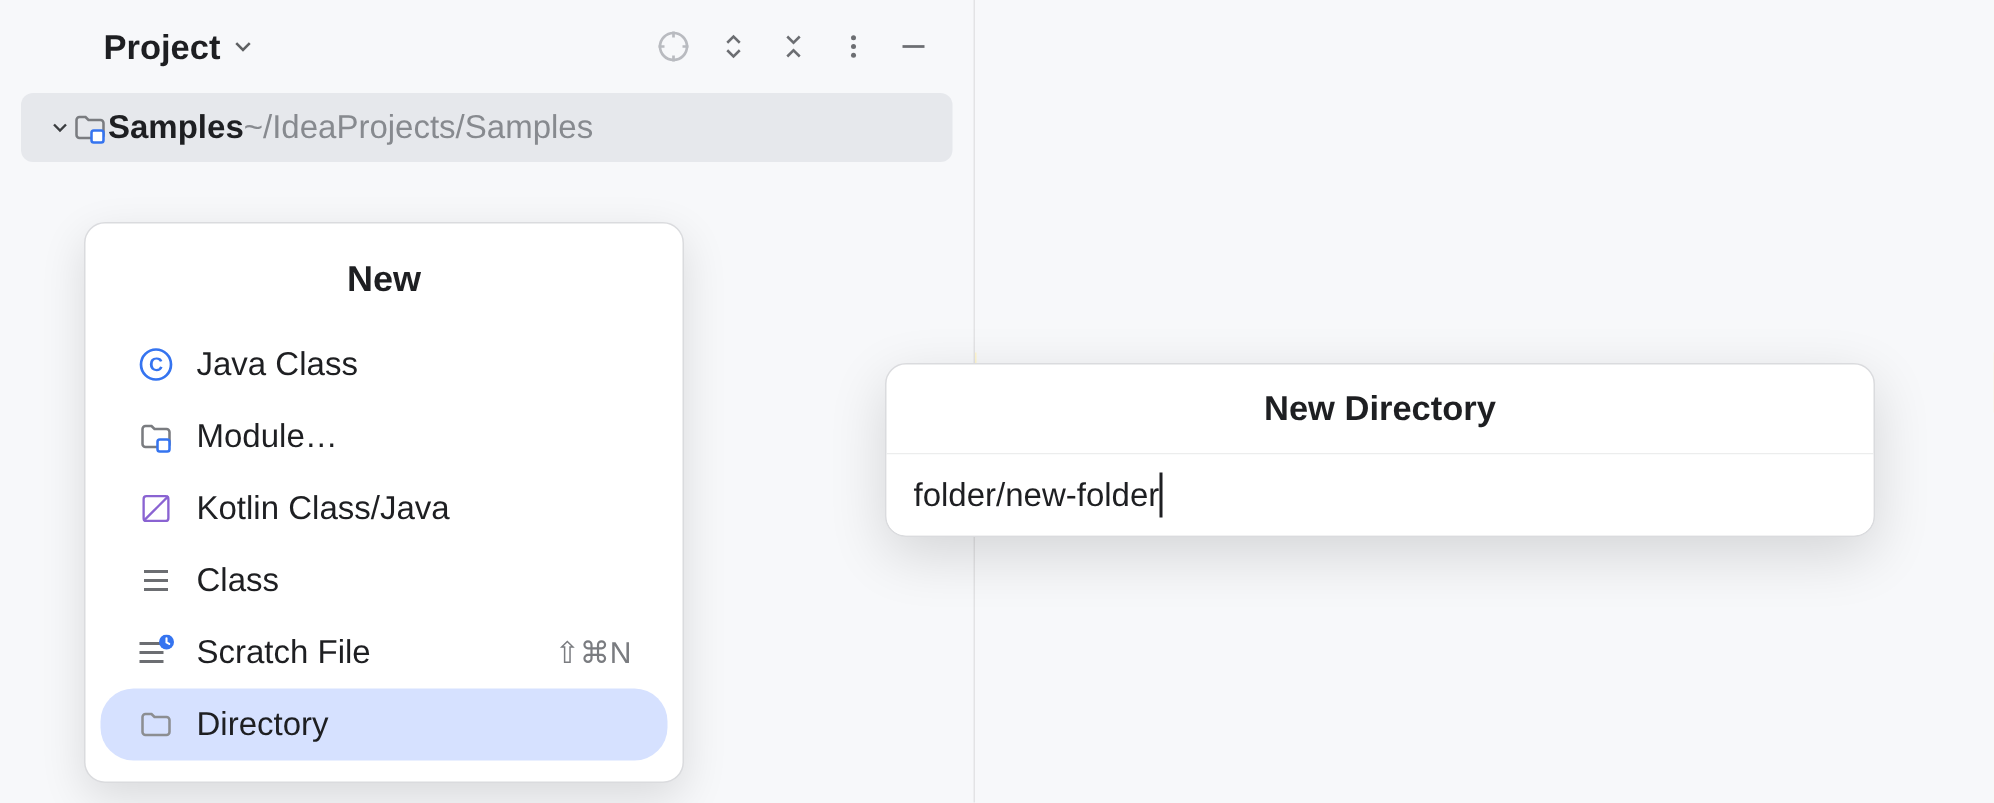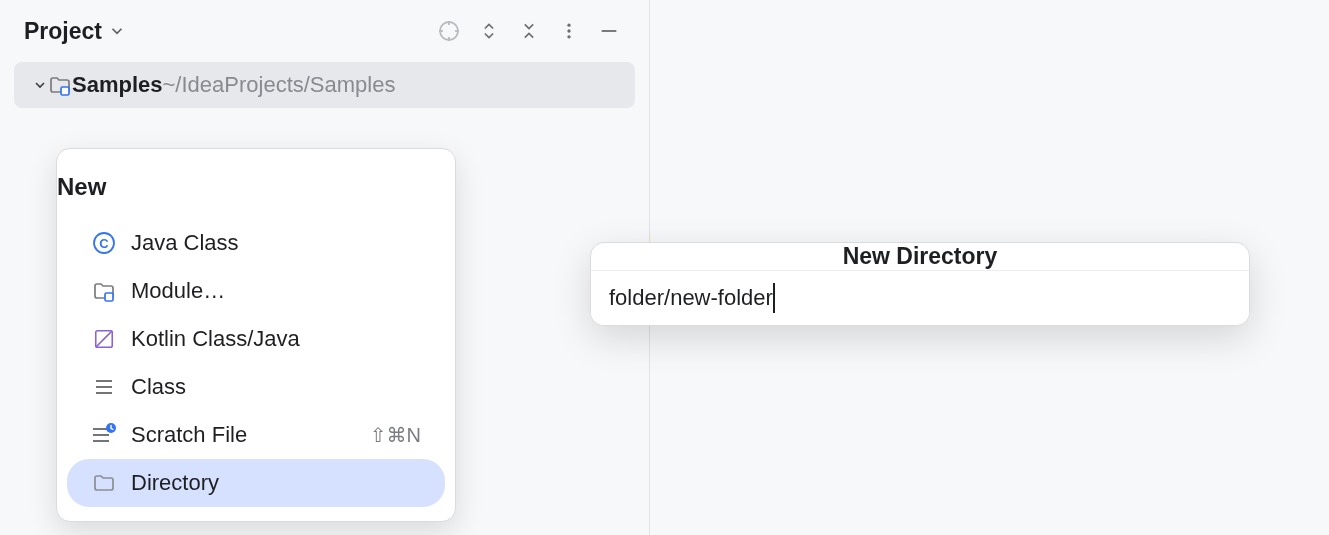--- a/index.html
+++ b/index.html
@@ -1,52 +1,52 @@
 <!DOCTYPE html>
 <html><head>
 <meta charset="utf-8">
 <style>
   * { box-sizing: border-box; margin: 0; padding: 0; }
   html, body { width: 1329px; height: 535px; font-family: -apple-system, "Segoe UI", sans-serif; background: #f7f8fa; overflow: hidden; }
 
   .sidebar { position: absolute; left: 0; top: 0; width: 650px; height: 535px; background: #f7f8fa; border-right: 1px solid #e3e3e5; }
   .editor  { position: absolute; left: 651px; top: 0; right: 0; height: 535px; background: #f7f8fa; }
 
-  .panel-header { display: flex; align-items: center; height: 62px; padding: 0 20px 0 24px; }
+  .panel-header { display: flex; align-items: center; height: 62px; padding: 0 20px 0 24px; margin-left: 45px; }
   .panel-title  { font-size: 23px; font-weight: 700; color: #1e1f22; margin-right: 6px; }
   .panel-header .chev-down { color: #5f6163; }
   .panel-header .spacer { flex: 1; }
   .icon-btn { width: 40px; height: 40px; display: flex; align-items: center; justify-content: center; color: #6c6e72; border-radius: 6px; }
 
   .tree-row { display: flex; align-items: center; height: 46px; padding: 0 18px; background: #e6e8ec; border-radius: 8px; margin: 0 14px; gap: 0; }
   .tree-row .chev { color: #3b3d40; }
   .tree-row .name { font-size: 22px; font-weight: 700; color: #1e1f22; }
   .tree-row .path { font-size: 22px; color: #878a8f; margin-left: 0; }
 
   .highlight-band { position: absolute; left: 0; right: 0; top: 235px; height: 40px; background: #fff6cf; }
 
   .popup-menu {
     position: absolute; left: 56px; top: 148px; width: 400px;
     background: #fff; border: 1px solid #dadbde; border-radius: 14px;
     box-shadow: 0 10px 30px rgba(0,0,0,0.12);
     padding: 10px 0 14px 0;
   }
-  .popup-title { font-size: 24px; font-weight: 700; padding: 14px 0 18px 0; color: #1e1f22; }
+  .popup-title { font-size: 24px; font-weight: 700; text-align: center; padding: 14px 0 18px 0; color: #1e1f22; }
   .popup-item  { display: flex; align-items: center; height: 48px; padding: 0 24px; font-size: 22px; color: #1e1f22; gap: 14px; margin: 0 10px; border-radius: 8px; }
   .popup-item.selected { background: #d6e1ff; border-radius: 22px; }
   .popup-item .shortcut { margin-left: auto; color: #7a7c80; font-size: 20px; }
   .popup-item .ic { width: 26px; height: 26px; display: flex; align-items: center; justify-content: center; flex-shrink: 0; }
 
   .dialog {
     position: absolute; left: 590px; top: 242px; width: 660px;
     background: #fff; border: 1px solid #dadbde; border-radius: 14px;
     box-shadow: 0 12px 38px rgba(0,0,0,0.14);
     overflow: hidden;
   }
-  .dialog-header { font-size: 23px; font-weight: 700; text-align: center; padding: 0 0; border-bottom: 1px solid #eceded; color: #1e1f22; }
+  .dialog-header { font-size: 23px; font-weight: 700; text-align: center; padding: 16px 0; border-bottom: 1px solid #eceded; color: #1e1f22; }
   .dialog-input  { width: 100%; border: none; outline: none; font-size: 22px; padding: 14px 18px; color: #1e1f22; }
   .dialog-input-wrap { position: relative; }
   .caret { position: absolute; top: 12px; height: 30px; width: 2px; background: #1e1f22; animation: blink 1s step-end infinite; }
   @keyframes blink { 50% { opacity: 0; } }
 
   svg { display: block; }
 </style>
 </head>
 <body>
 

